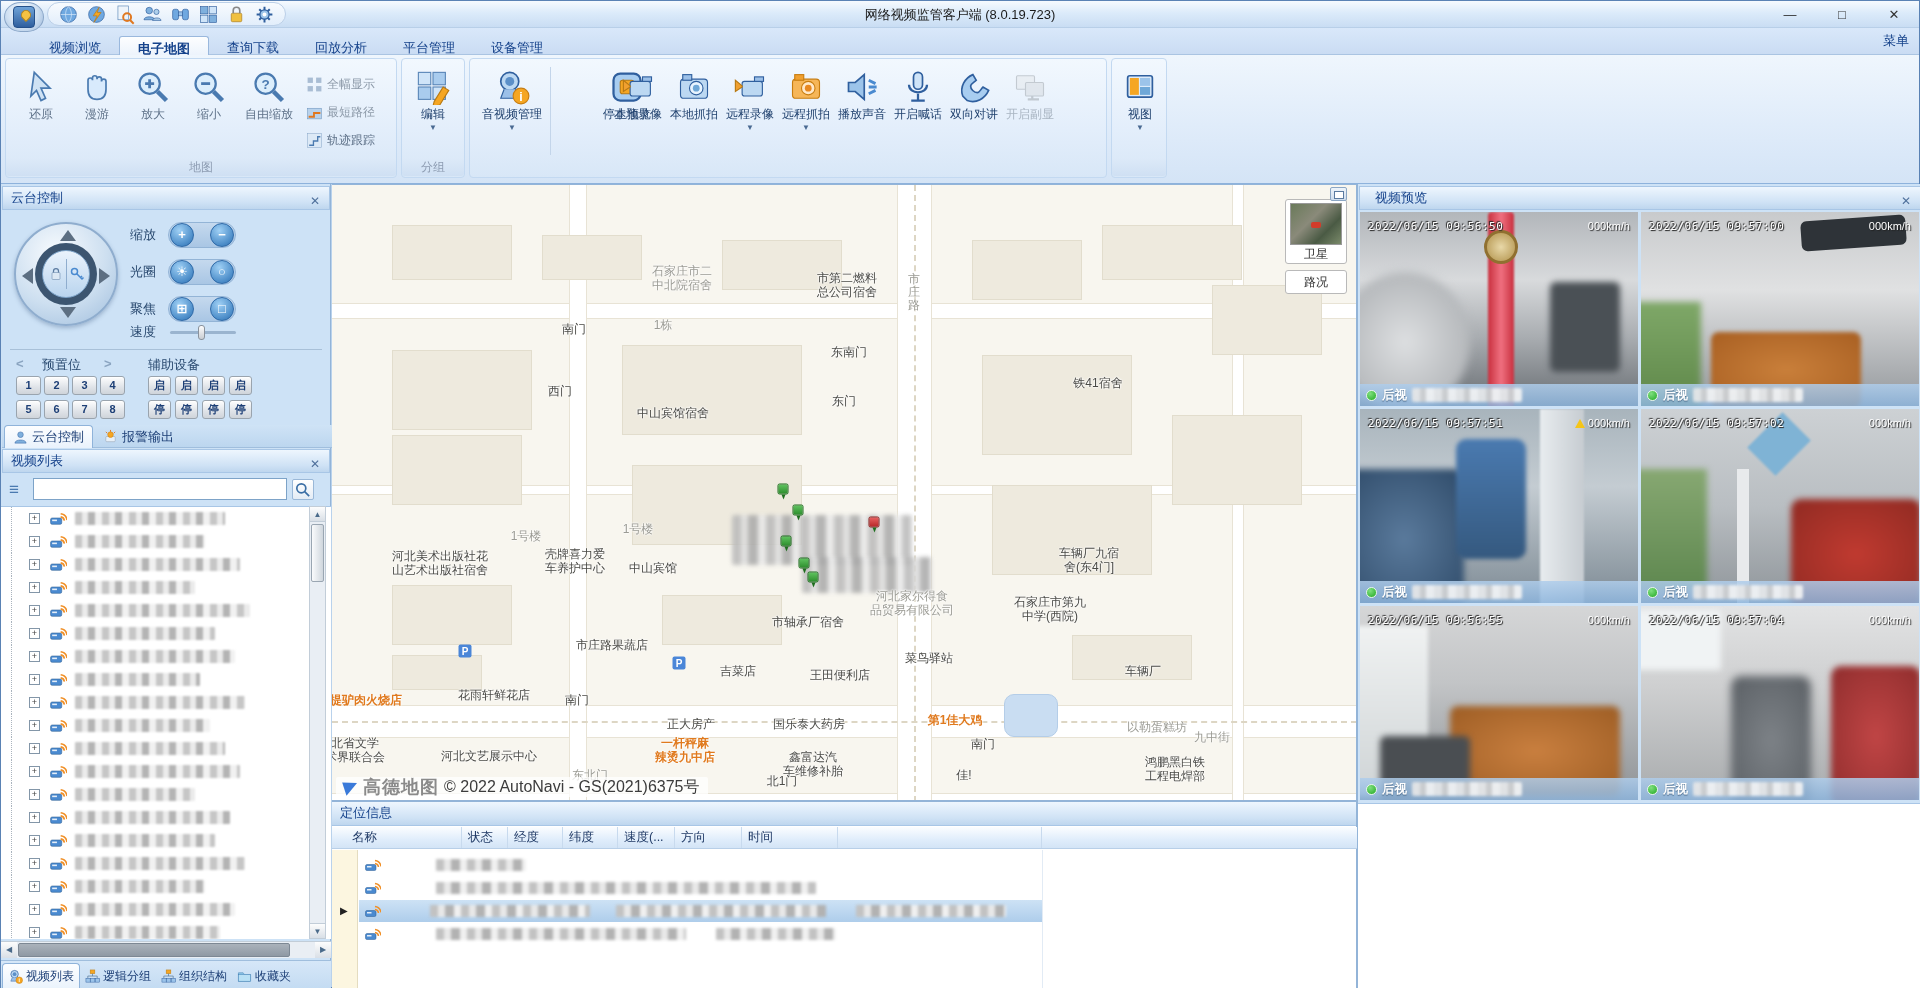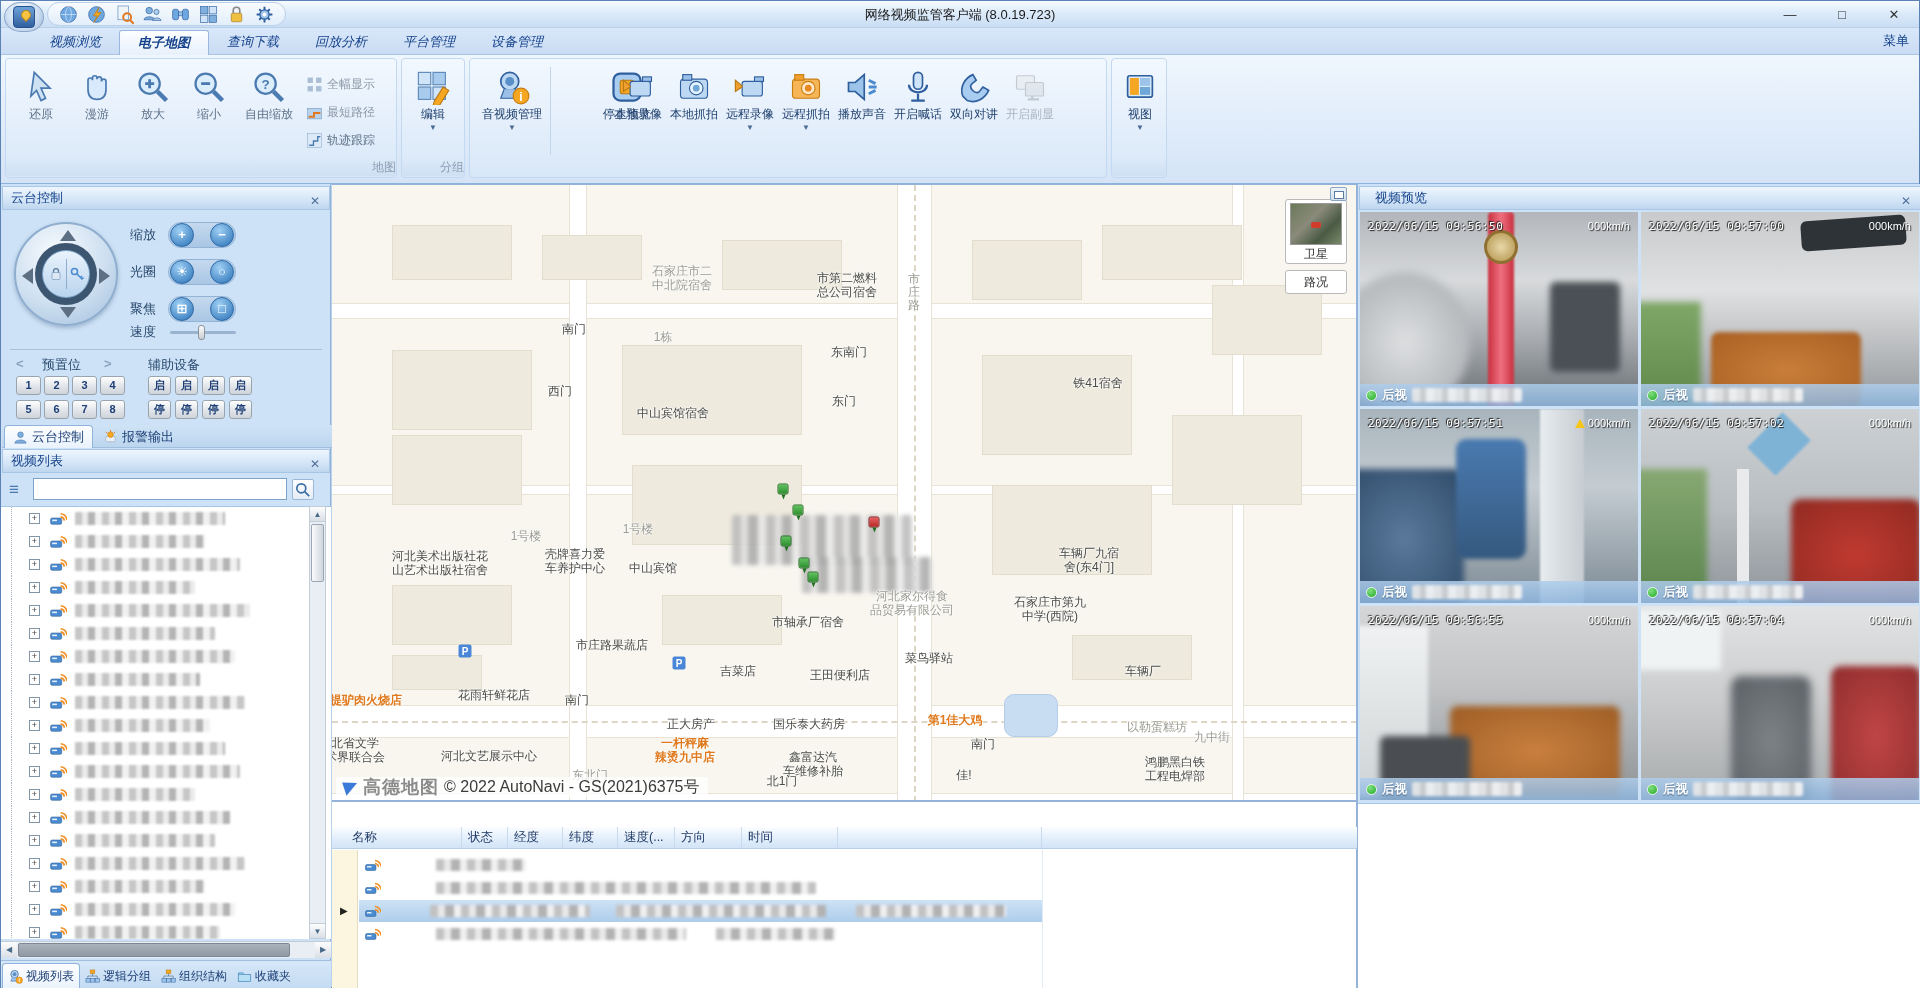--- a/index.html
+++ b/index.html
@@ -20,32 +20,32 @@
     padding:0 10px;border:1px solid #bcd0e8;border-radius:12px;background:linear-gradient(#f8fbfe,#e2eefb);}
   .qicon{width:21px;height:21px;display:inline-block;}
   #title{position:absolute;left:0;right:0;top:0;height:27px;text-align:center;line-height:27px;
     font-size:13px;color:#1a1a1a;}
   #wincontrols{position:absolute;right:6px;top:0;height:27px;display:flex;align-items:center;gap:14px;z-index:6;}
   .winbtn{width:38px;height:20px;text-align:center;line-height:20px;font-size:13px;color:#333;cursor:default;}
 
   
   #menubar{position:absolute;left:0;top:27px;width:100%;height:27px;background:linear-gradient(#d9e8fa,#cadcf3);
     border-bottom:1px solid #aac4e2;}
-  #menutabs{position:absolute;left:30px;top:2px;display:flex;height:25px;font-style:italic;}
+  #menutabs{position:absolute;left:30px;top:8px;display:flex;height:25px;}
   .mtab{padding:0 18px;line-height:24px;font-size:13px;color:#15428b;cursor:default;}
   .mtab.active{background:linear-gradient(#fdfeff,#e7f0fb);border:1px solid #9ab8dd;border-bottom:none;
     border-radius:3px 3px 0 0;font-weight:bold;}
   #menu-right{position:absolute;right:10px;top:4px;font-size:13px;color:#15428b;}
 
   
   #ribbon{position:absolute;left:0;top:54px;width:100%;height:129px;
     background:linear-gradient(#eff6fd,#e0ecfa 55%,#d4e4f6);border-bottom:1px solid #8db2dc;}
   .rgroup{position:absolute;top:3px;height:120px;border:1px solid #c3d9f1;border-radius:4px;
     background:linear-gradient(#f2f8fe,#e3eefb 60%,#d8e7f7);}
-  .rgroup .glabel{position:absolute;left:0;right:0;bottom:1px;height:17px;text-align:right;font-size:12px;
+  .rgroup .glabel{position:absolute;left:0;right:0;bottom:1px;height:17px;text-align:center;font-size:12px;
     color:#8d9cb2;background:linear-gradient(#dce9f8,#cfe0f3);border-radius:0 0 3px 3px;}
   .bigbtn{position:absolute;top:6px;width:54px;height:94px;text-align:center;border-radius:3px;}
   .bigbtn .bicon{width:36px;height:36px;margin:4px auto 2px;}
   .bigbtn .blabel{font-size:12px;color:#5e7188;line-height:14px;}
   .bigbtn.navy .blabel{color:#20416e;}
   .bigbtn .drop{font-size:8px;color:#4a6a92;margin-top:2px;}
   .bigbtn.disabled .blabel{color:#a9b5c2;}
   .bigbtn.disabled .bicon{opacity:.45;filter:grayscale(60%);}
   .smallbtn{position:absolute;left:300px;width:92px;height:26px;display:flex;align-items:center;gap:4px;}
   .smallbtn .sicon{width:17px;height:17px;}
@@ -872,21 +872,21 @@
           </div>
         <div id="maplabels">
             <div class="mlabel g" style="left: 350px; top: 93px;">石家庄市二
 中北院宿舍</div>
             <div class="mlabel d" style="left: 515px; top: 100px;">市第二燃料
 总公司宿舍</div>
             <div class="mlabel g v" style="left: 582px; top: 107px;">市
 庄
 路</div>
             <div class="mlabel d" style="left: 242px; top: 144px;">南门</div>
-            <div class="mlabel g" style="left: 331px; top: 152px;">1栋</div>
+            <div class="mlabel g" style="left: 331px; top: 140px;">1栋</div>
             <div class="mlabel d" style="left: 517px; top: 167px;">东南门</div>
             <div class="mlabel d" style="left: 766px; top: 198px;">铁41宿舍</div>
             <div class="mlabel d" style="left: 228px; top: 206px;">西门</div>
             <div class="mlabel d" style="left: 512px; top: 216px;">东门</div>
             <div class="mlabel d" style="left: 341px; top: 228px;">中山宾馆宿舍</div>
             <div class="mlabel g" style="left: 194px; top: 351px;">1号楼</div>
             <div class="mlabel g" style="left: 306px; top: 344px;">1号楼</div>
             <div class="mlabel d" style="left: 108px; top: 378px;">河北美术出版社花
 山艺术出版社宿舍</div>
             <div class="mlabel d" style="left: 243px; top: 376px;">壳牌喜力爱
@@ -936,20 +936,23 @@
           <div class="box2">路况</div>
         </div>
         <div id="maprestore"></div>
         <div id="attrib">
           <span class="plane"></span>
           <span class="brand">高德地图</span>
           <span class="txt">© 2022 AutoNavi - GS(2021)6375号</span>
         </div>
       </div>
       <div id="locate">
+        <div class="panel-hdr">
+          <span>定位信息</span>
+        </div>
         <div id="lochead">
             <div class="hc" style="width: 130px; padding-left: 20px;">名称</div>
             <div class="hc" style="width: 46px;">状态</div>
             <div class="hc" style="width: 55px;">经度</div>
             <div class="hc" style="width: 55px;">纬度</div>
             <div class="hc" style="width: 57px;">速度(...</div>
             <div class="hc" style="width: 67px;">方向</div>
             <div class="hc" style="width: 96px;">时间</div>
             <div class="hc" style="width: 204px;"></div>
           </div>

